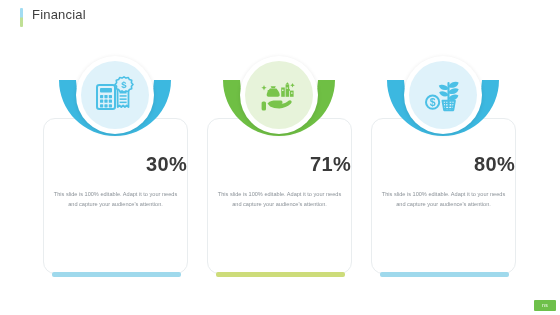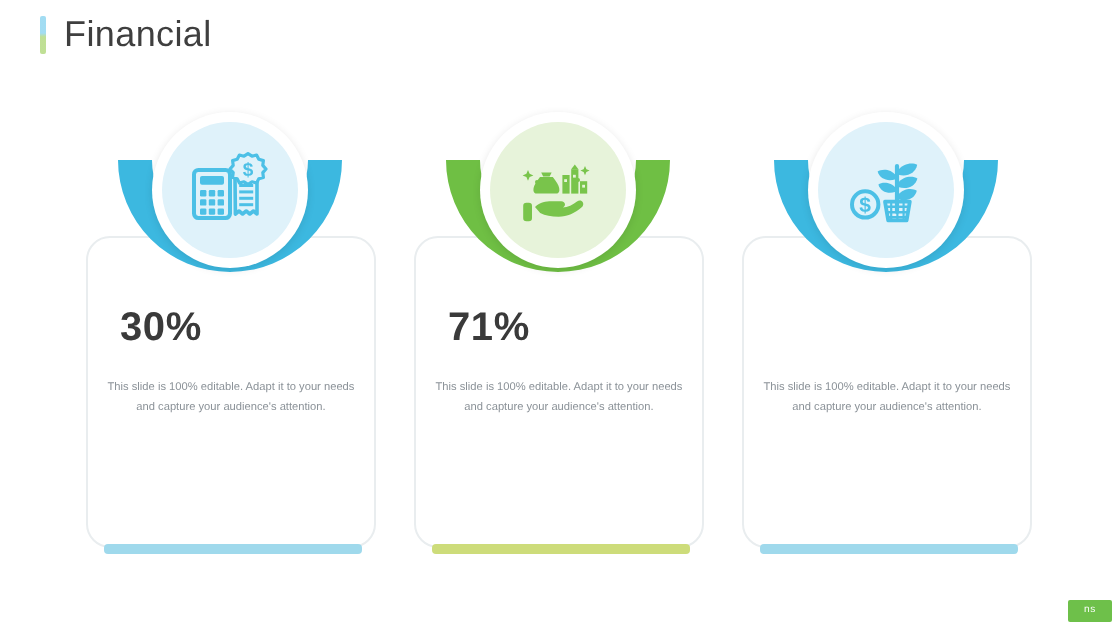--- a/index.html
+++ b/index.html
@@ -6,21 +6,21 @@
   body{
     width:560px;height:315px;overflow:hidden;
     background:#ffffff;
     font-family:"Liberation Sans", sans-serif;
     -webkit-font-smoothing:antialiased;
   }
   .slide{position:relative;width:560px;height:315px;background:#ffffff;}
   .title-accent{position:absolute;left:20px;top:8px;width:3px;height:19px;
     background:linear-gradient(to bottom,#56c0e8 0%,#56c0e8 45%,#8cc63f 55%,#8cc63f 100%);
     opacity:.55;border-radius:1px;}
-  .title-text{position:absolute;left:32px;top:7px;font-size:18px;color:#3f3f3f;
+  .title-text{position:absolute;left:32px;top:7px;font-size:13px;color:#3f3f3f;
     letter-spacing:.2px;font-weight:400;white-space:nowrap;}
 
   
   .cards{position:absolute;left:0;top:44px;width:560px;height:240px;}
   .card{position:absolute;top:74px;width:145px;height:156px;
     background:#ffffff;border:1px solid #e9edef;border-radius:12px;
     box-sizing:border-box;}
   .card.c0{left:43px;}
   .card.c1{left:207px;}
   .card.c2{left:371px;}
@@ -42,21 +42,21 @@
     box-shadow:0 1px 4px rgba(0,0,0,.10);}
   .badge.b0{left:76px;}
   .badge.b1{left:240px;}
   .badge.b2{left:404px;}
   .badge-inner{width:68px;height:68px;border-radius:50%;
     display:flex;align-items:center;justify-content:center;}
   .badge-inner.blue{background:#dff2fa;}
   .badge-inner.green{background:#e7f3da;}
 
   
-  .pct{position:absolute;left:16px;right:0;top:34px;text-align:left;
+  .pct{position:absolute;left:16px;right:0;top:34px;text-align:right;
     font-size:20px;font-weight:700;color:#3a3a3a;letter-spacing:.3px;}
   .desc{position:absolute;left:9px;right:9px;top:70px;text-align:center;
     font-size:5.6px;line-height:1.85;color:#8b9298;}
 
   .wm{position:absolute;right:4px;bottom:4px;width:22px;height:11px;border-radius:1px;
     background:#6ec04a;color:#ffffff;font-size:5px;line-height:11px;text-align:center;
     letter-spacing:.3px;overflow:hidden;}
 </style>
 </head>
 <body>
@@ -140,20 +140,21 @@
           <rect x="23.1" y="13.6" width="1.4" height="1.4" fill="#e7f3da"></rect>
           <rect x="27.5" y="11.4" width="1.4" height="1.4" fill="#e7f3da"></rect>
 
           <path d="M8.5 27.5 c2.6 -2.6 5.4 -2.9 8.2 -2.9 h4.9 c1.1 0 1.9 .7 1.9 1.6 0 .9 -.8 1.6 -1.9 1.6 h-3.6 h4.2 c2.8 0 5.2 -1.3 7.3 -3 1 -.8 2.3 -.7 2.9 .3 .5 .9 .2 1.9 -.7 2.7 -3.2 2.8 -7 4.6 -11.4 4.6 -3.7 0 -6.7 -.6 -9.2 -1.9 Z" fill="#79c44b"></path>
           <rect x="2.6" y="25.4" width="4.4" height="9.2" rx="1.6" fill="#79c44b"></rect>
         </svg>
       </div>
     </div>
 
     <div class="card c2">
+      <div class="pct">80%</div>
       <div class="desc">This slide is 100% editable. Adapt it to your needs and capture your audience's attention.</div>
       <div class="card-bar blue"></div>
     </div>
 
     <svg class="arc-mask m2" viewBox="0 0 112 56">
       <path d="M 0 0 A 56 56 0 0 0 112 0 L 95 0 A 39 39 0 0 1 17 0 Z" fill="#3cb8e0"></path>
     </svg>
 
     <div class="badge b2">
       <div class="badge-inner blue">

